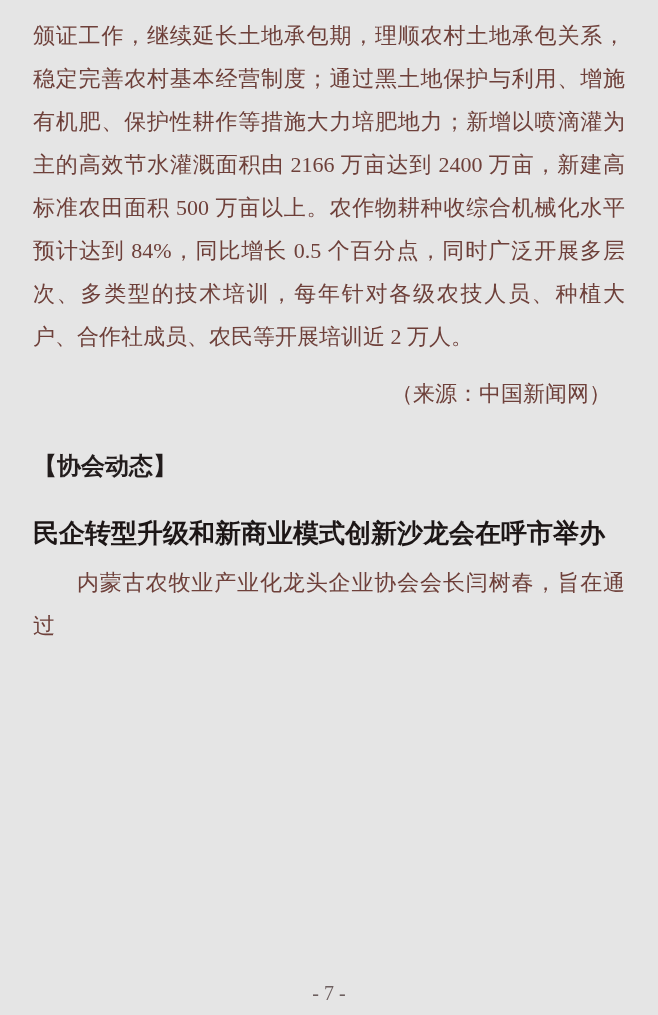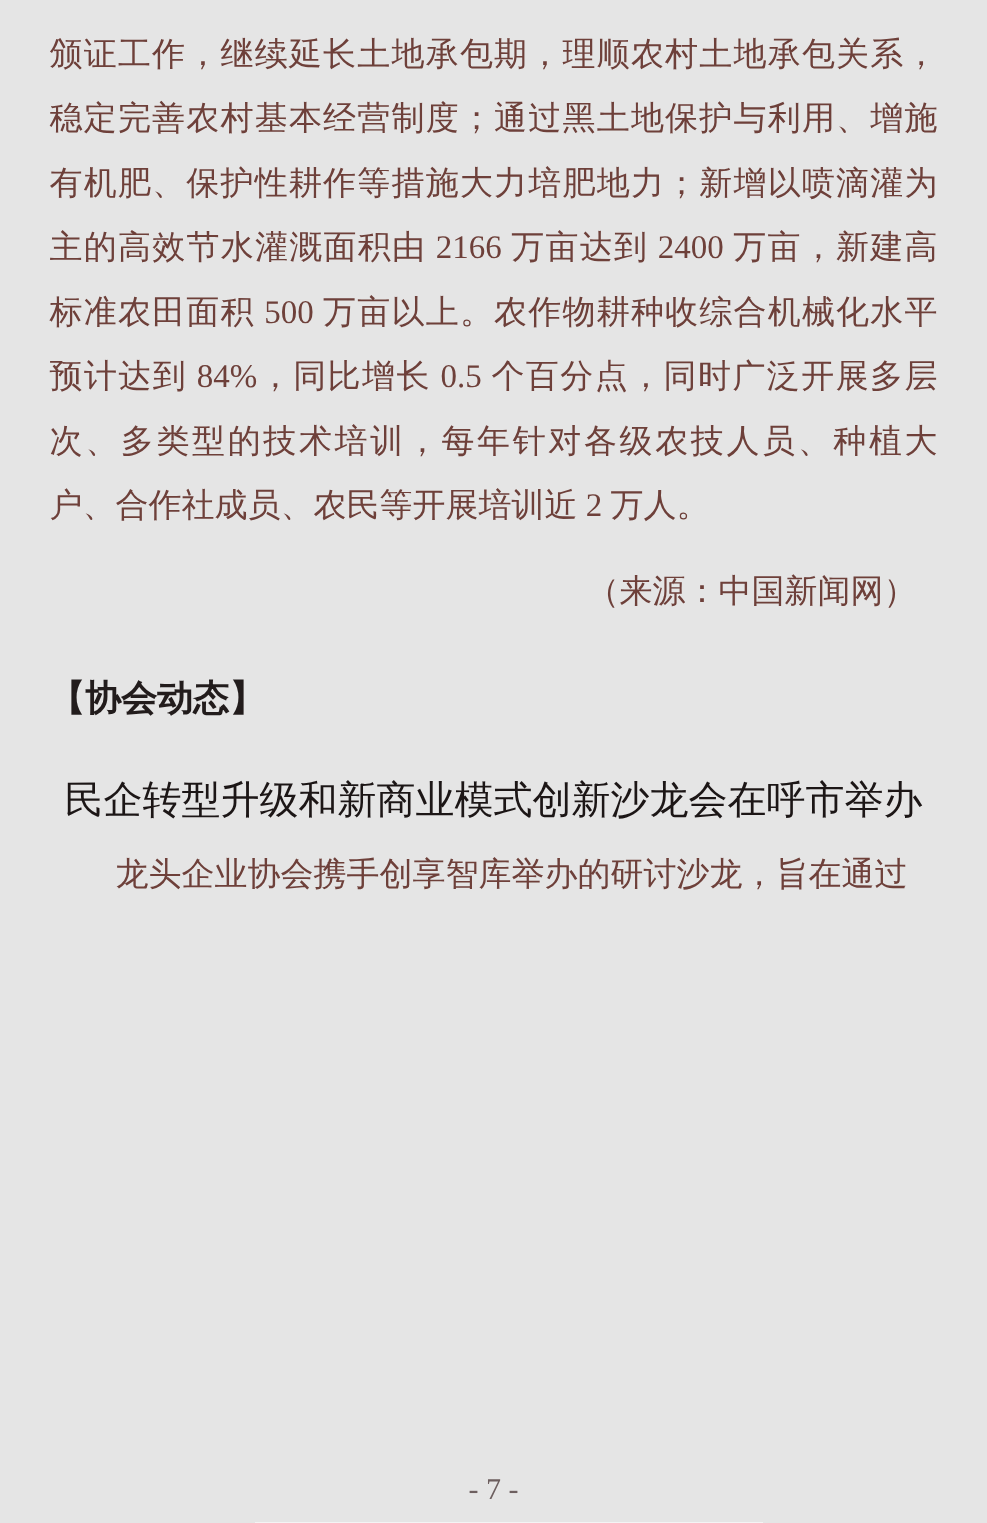--- a/index.html
+++ b/index.html
@@ -38,23 +38,22 @@
     margin: 36px 0 0 0;
     font-family: Liberation Sans, sans-serif;
     font-size: 24px;
     font-weight: bold;
     line-height: 30px;
     color: #221c1c;
   }
   .article-title {
     margin: 34px 0 8px 0;
     font-size: 26px;
-    font-weight: normal;
+    font-weight: bold;
     line-height: 38px;
-    text-align: center;
     color: #1c1616;
     font-family: "Liberation Serif", "DejaVu Serif", serif;
   }
   .page-footer {
     position: absolute;
     left: 0;
     right: 0;
     bottom: 8px;
     text-align: center;
     font-size: 20px;
@@ -70,17 +69,17 @@
 
   <p class="body-para">颁证工作，继续延长土地承包期，理顺农村土地承包关系，稳定完善农村基本经营制度；通过黑土地保护与利用、增施有机肥、保护性耕作等措施大力培肥地力；新增以喷滴灌为主的高效节水灌溉面积由 2166 万亩达到 2400 万亩，新建高标准农田面积 500 万亩以上。农作物耕种收综合机械化水平预计达到 84%，同比增长 0.5 个百分点，同时广泛开展多层次、多类型的技术培训，每年针对各级农技人员、种植大户、合作社成员、农民等开展培训近 2 万人。</p>
 
   <p class="source-line">（来源：中国新闻网）</p>
 
   <h2 class="section-header">【协会动态】</h2>
 
   <h1 class="article-title">民企转型升级和新商业模式创新沙龙会在呼市举办</h1>
 
 
-  <p class="body-para indent2">龙头企业协会携手创享智库举办的研讨沙龙，旨在通过</p>
+  <p class="body-para indent2">内蒙古农牧业产业化龙头企业协会会长闫树春，旨在通过</p>
 
   <div class="page-footer">- 7 -</div>
 
 </div>
 
 </body></html>

